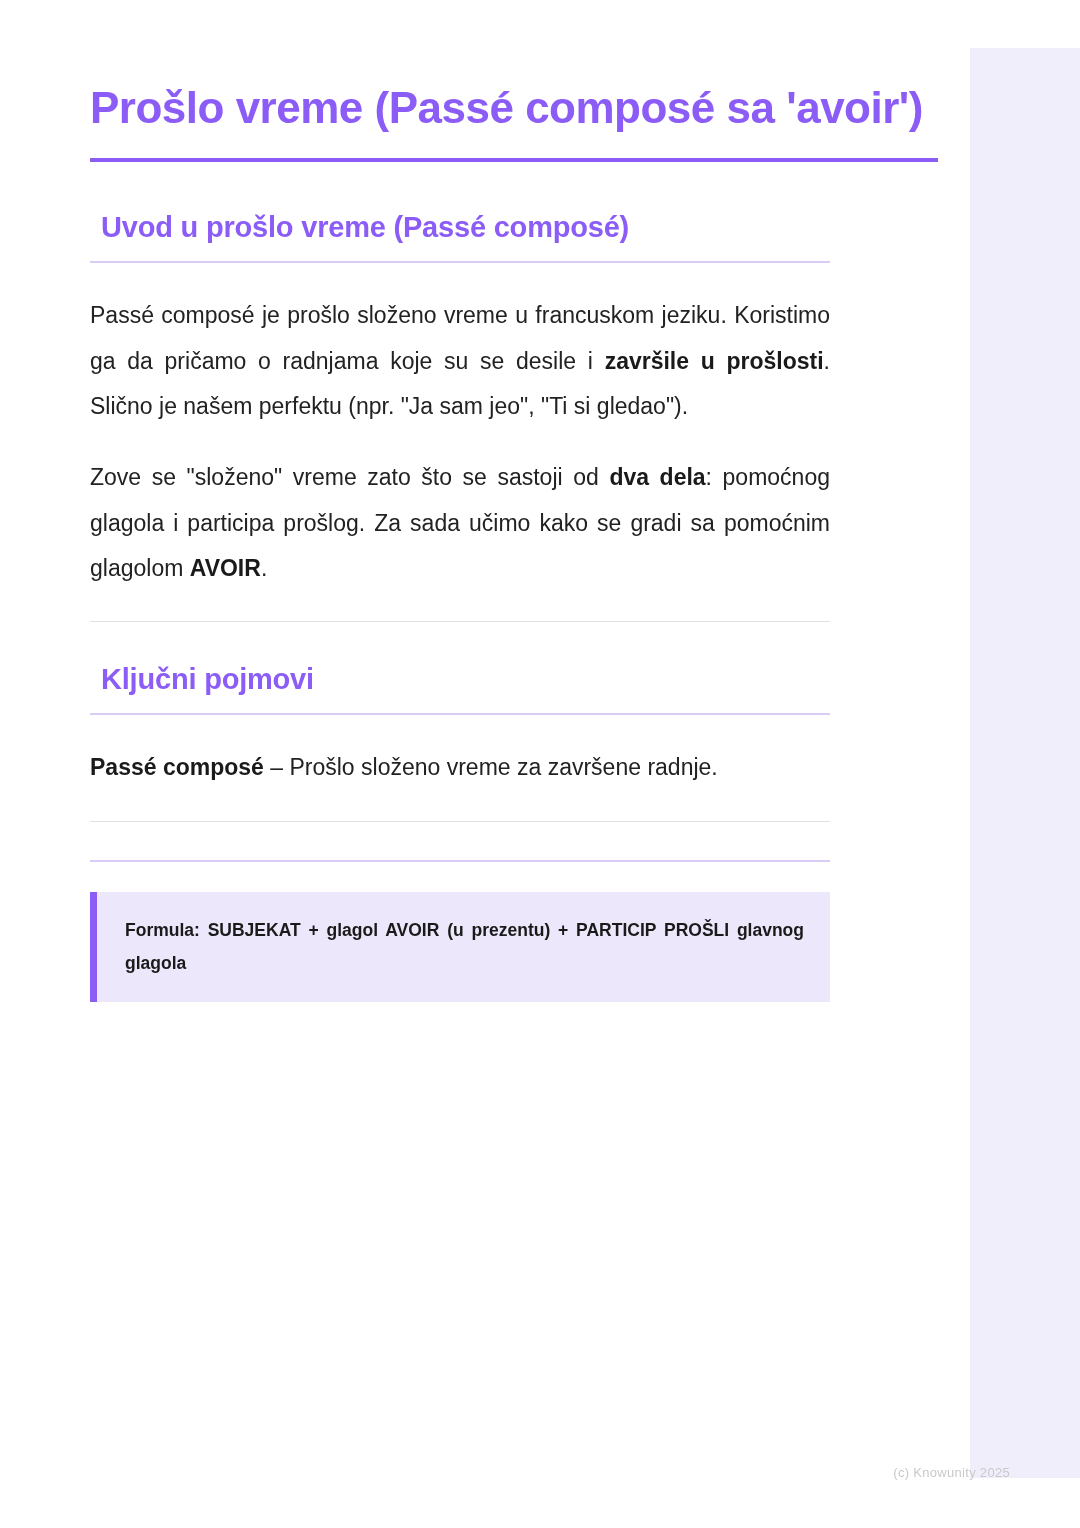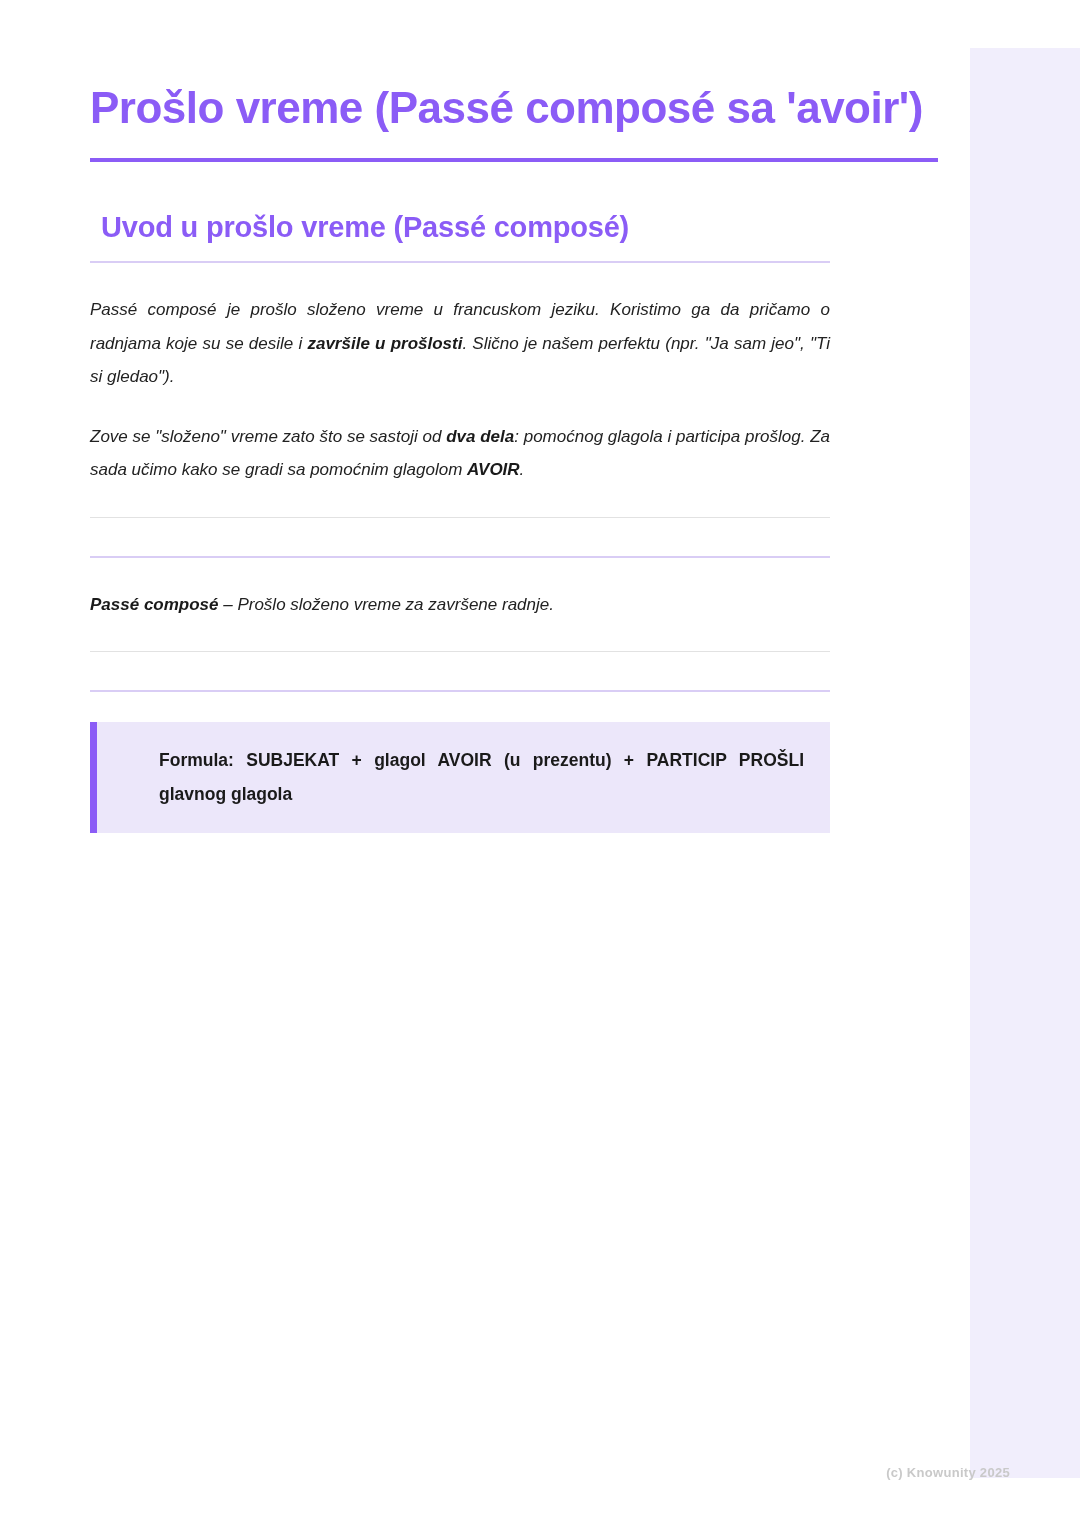--- a/index.html
+++ b/index.html
@@ -59,60 +59,58 @@
     margin: 0 0 14px 11px;
     letter-spacing: -0.2px;
   }
   .section-rule {
     height: 2px;
     background: #d9cdf5;
     width: 740px;
     margin-bottom: 30px;
   }
   p.body-text {
-    font-size: 17px;
+    font-size: 23px;
     line-height: 1.97;
     margin: 0 0 26px 0;
     text-align: justify;
     width: 740px;
     color: #222222;
-    font-style: italic;
   }
   p.body-text:last-child { margin-bottom: 0; }
   b { font-weight: bold; color: #1a1a1a; }
   .divider {
     height: 1px;
     background: #e2e2e2;
     width: 740px;
     margin: 30px 0 38px 0;
   }
   .formula-box {
     width: 740px;
     box-sizing: border-box;
     background: #ece7fa;
     border-left: 7px solid #8b5cf6;
-    padding: 22px 26px 22px 62px;
+    padding: 22px 26px 22px 28px;
     margin: 28px 0 30px 0;
   }
   .formula-box p {
     margin: 0;
     font-size: 17.5px;
     line-height: 1.9;
     font-weight: bold;
     color: #1a1a1a;
     text-align: justify;
   }
   .watermark {
     position: absolute;
     right: 70px;
     bottom: 48px;
     font-size: 13px;
     color: #c9c9c9;
     letter-spacing: 0.3px;
-    font-weight: bold;
   }
   .sec-block { margin-bottom: 0; }
 </style>
 </head>
 <body>
 
 <div class="page">
 
   <div class="right-strip"></div>
 
@@ -124,20 +122,21 @@
     <div class="sec-block">
       <h2 class="section-title">Uvod u prošlo vreme (Passé composé)</h2>
       <div class="section-rule"></div>
       <p class="body-text"><span>Passé composé je prošlo složeno vreme u francuskom jeziku. Koristimo ga da pričamo o radnjama koje su se desile i </span><b>završile u prošlosti</b><span>. Slično je našem perfektu (npr. "Ja sam jeo", "Ti si gledao").</span></p>
       <p class="body-text"><span>Zove se "složeno" vreme zato što se sastoji od </span><b>dva dela</b><span>: pomoćnog glagola i participa prošlog. Za sada učimo kako se gradi sa pomoćnim glagolom </span><b>AVOIR</b><span>.</span></p>
     </div>
 
     <div class="divider"></div>
 
     <div class="sec-block">
+      <h2 class="section-title">Ključni pojmovi</h2>
       <div class="section-rule"></div>
       <p class="body-text"><b>Passé composé</b><span> – Prošlo složeno vreme za završene radnje.</span></p>
     </div>
 
     <div class="divider"></div>
 
     <div class="sec-block">
       <div class="section-rule"></div>
 
       <div class="formula-box">

